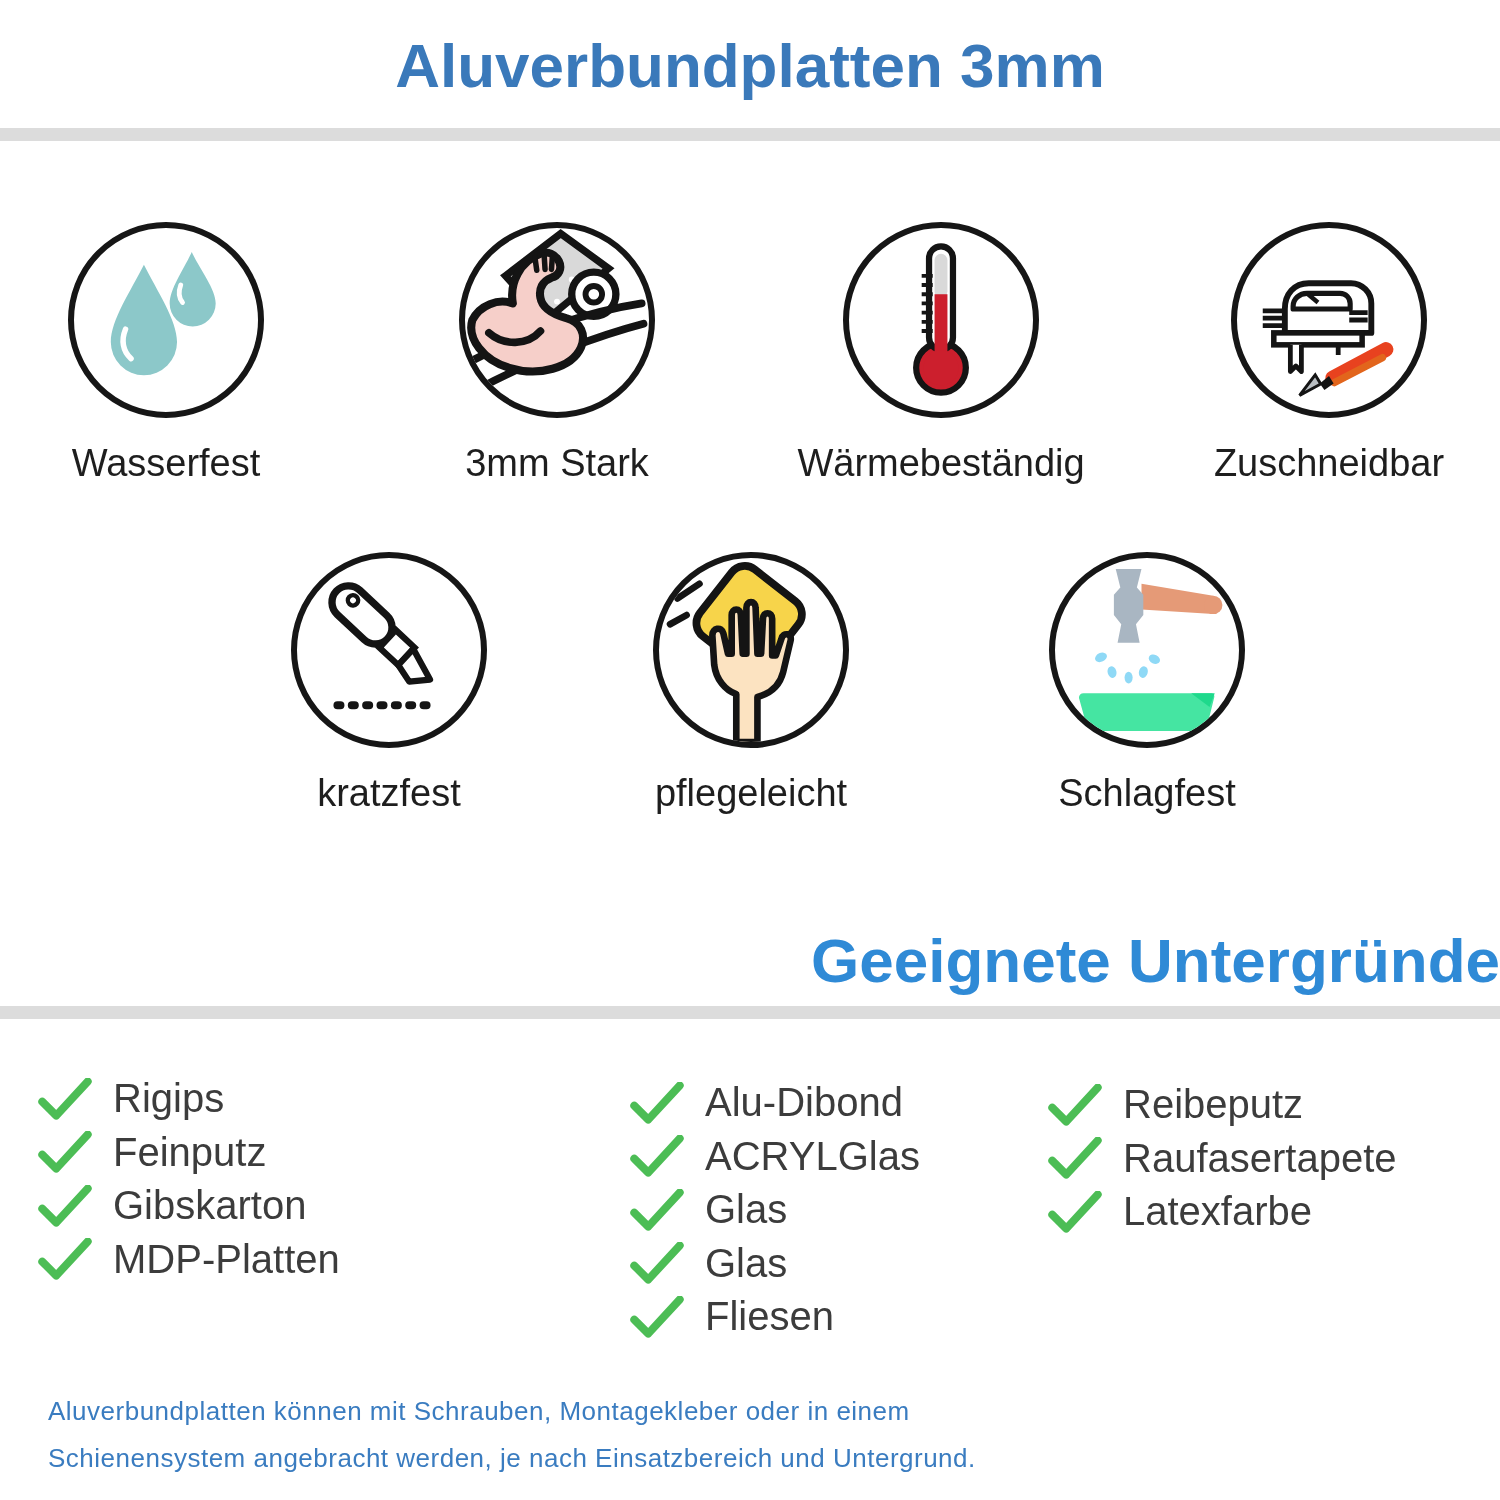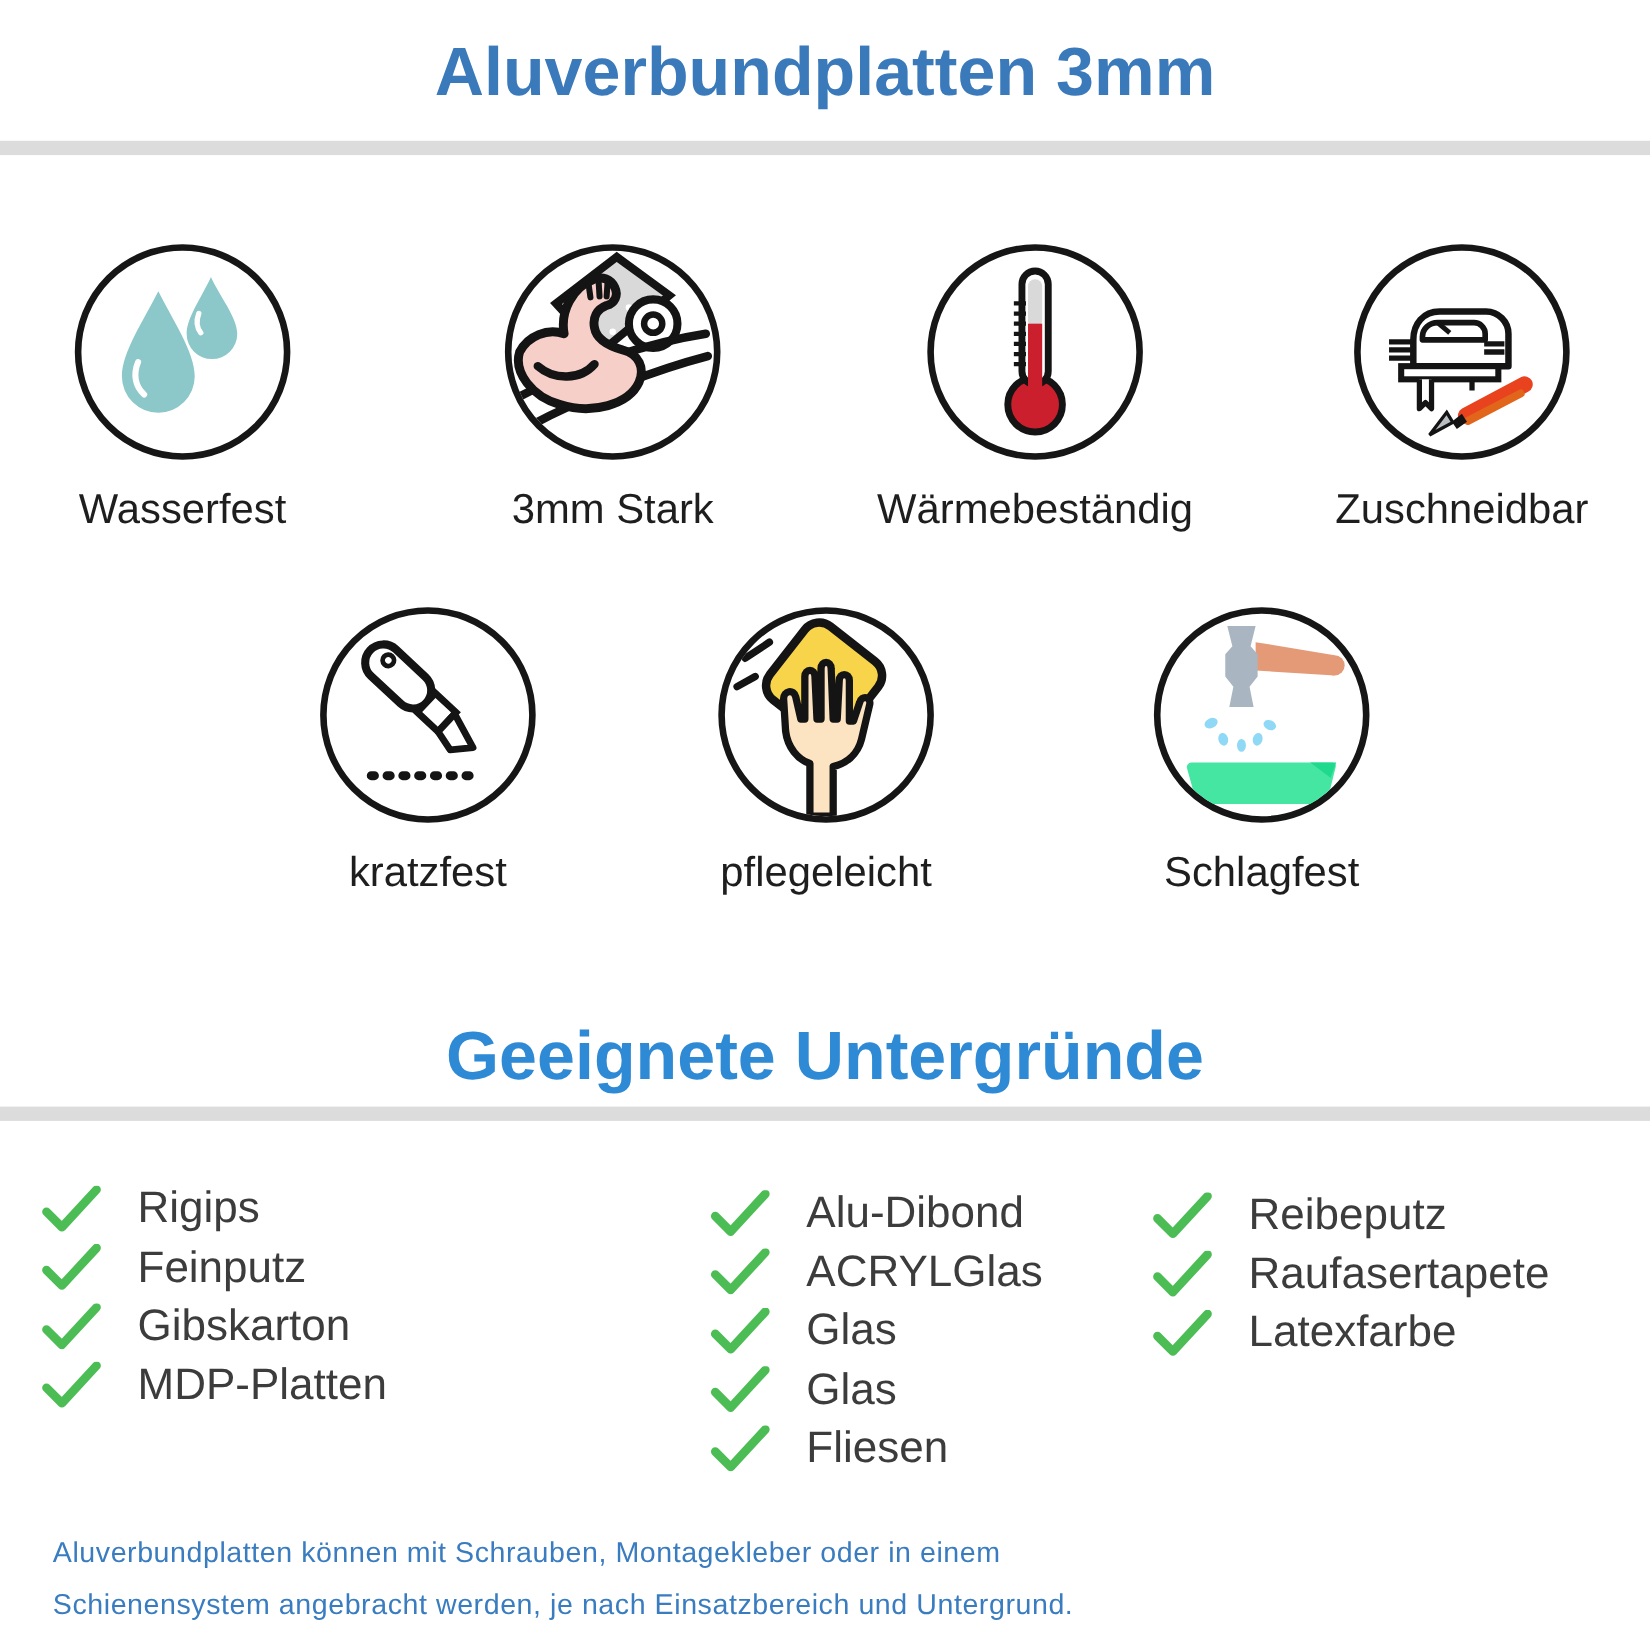--- a/index.html
+++ b/index.html
@@ -11,21 +11,21 @@
     --ink:#161616;
   }
   html,body{margin:0;padding:0;background:#ffffff;}
   .canvas{
     position:relative;width:1500px;height:1500px;background:#ffffff;
     font-family:"Liberation Sans", sans-serif;overflow:hidden;padding-left:20px;
   }
   .h1{position:absolute;top:30px;left:0;width:1500px;line-height:72px;
       text-align:center;font-size:62px;font-weight:600;color:var(--title-color);}
   .h2{position:absolute;top:925px;left:0;width:1500px;line-height:72px;
-      text-align:center;font-size:62px;font-weight:600;color:var(--heading-color);}
+      text-align:right;font-size:62px;font-weight:600;color:var(--heading-color);}
   .bar{position:absolute;left:0;width:1500px;height:13px;background:var(--bar-color);}
   .bar1{top:128px}
   .bar2{top:1006px}
 
   .feature{position:absolute;width:320px;display:flex;flex-direction:column;align-items:center;}
   .badge{width:196px;height:196px;box-sizing:border-box;border:6px solid var(--ink);
          border-radius:50%;background:#fff;overflow:hidden;
          display:flex;align-items:center;justify-content:center;}
   .badge svg{width:184px;height:184px;display:block;}
   .feature .label{margin-top:24px;font-size:38px;font-weight:500;color:#1e1e1e;white-space:nowrap;text-align:right;}
@@ -33,23 +33,23 @@
   .f-r1a{left:6px;top:222px}
   .f-r1b{left:397px;top:222px}
   .f-r1c{left:781px;top:222px}
   .f-r1d{left:1169px;top:222px}
   .f-r2a{left:229px;top:552px}
   .f-r2b{left:591px;top:552px}
   .f-r2c{left:987px;top:552px}
 
   .col{position:absolute;display:flex;flex-direction:column;}
   .col1{left:38px;top:1072px}
-  .col2{left:646px;top:1076px}
+  .col2{left:630px;top:1076px}
   .col3{left:1048px;top:1078px}
-  .item{display:flex;align-items:center;height:53.5px;gap:33px;}
+  .item{display:flex;align-items:center;height:53.5px;gap:21px;}
   .item svg{width:54px;height:42px;flex:none;}
   .item .txt{font-size:40px;font-weight:500;color:#3c3c3c;white-space:nowrap;}
 
   .footer{position:absolute;left:48px;top:1388px;width:1430px;
           font-size:26px;line-height:47px;letter-spacing:.5px;color:var(--footer-color);}
 </style>
 </head>
 <body>
 
 <div class="canvas">

